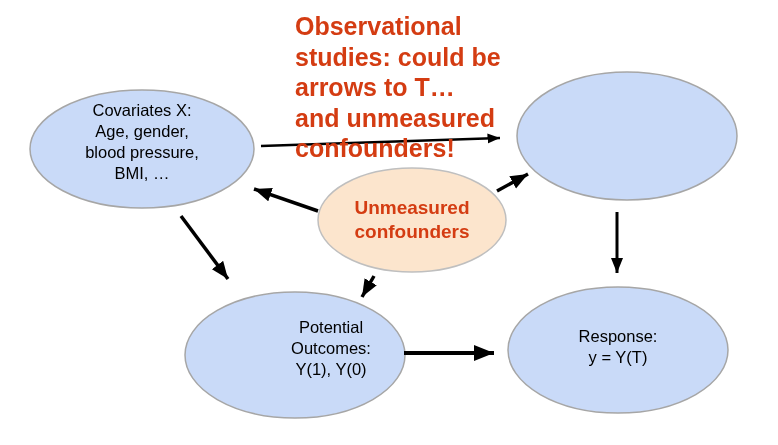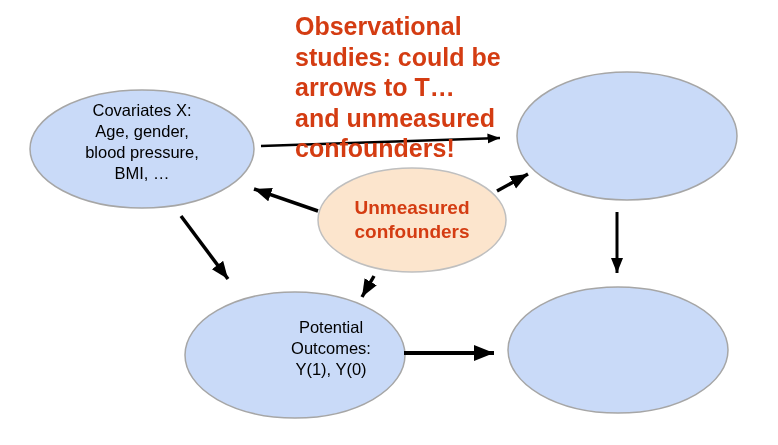--- a/index.html
+++ b/index.html
@@ -93,20 +93,22 @@
 BMI, …</div>
 
 
   <div class="node-text red-bold" style="left:412px; top:220px;">Unmeasured
 confounders</div>
 
   <div class="node-text" style="left:295px; top:349px;margin-left:36px;">Potential
 Outcomes:
 Y(1), Y(0)</div>
 
+  <div class="node-text" style="left:618px; top:347px;">Response:
+y = Y(T)</div>
 
   <div class="title-text">Observational
 studies: could be
 arrows to T…
 and unmeasured
 confounders!</div>
 
 </div>
 
 </body></html>

